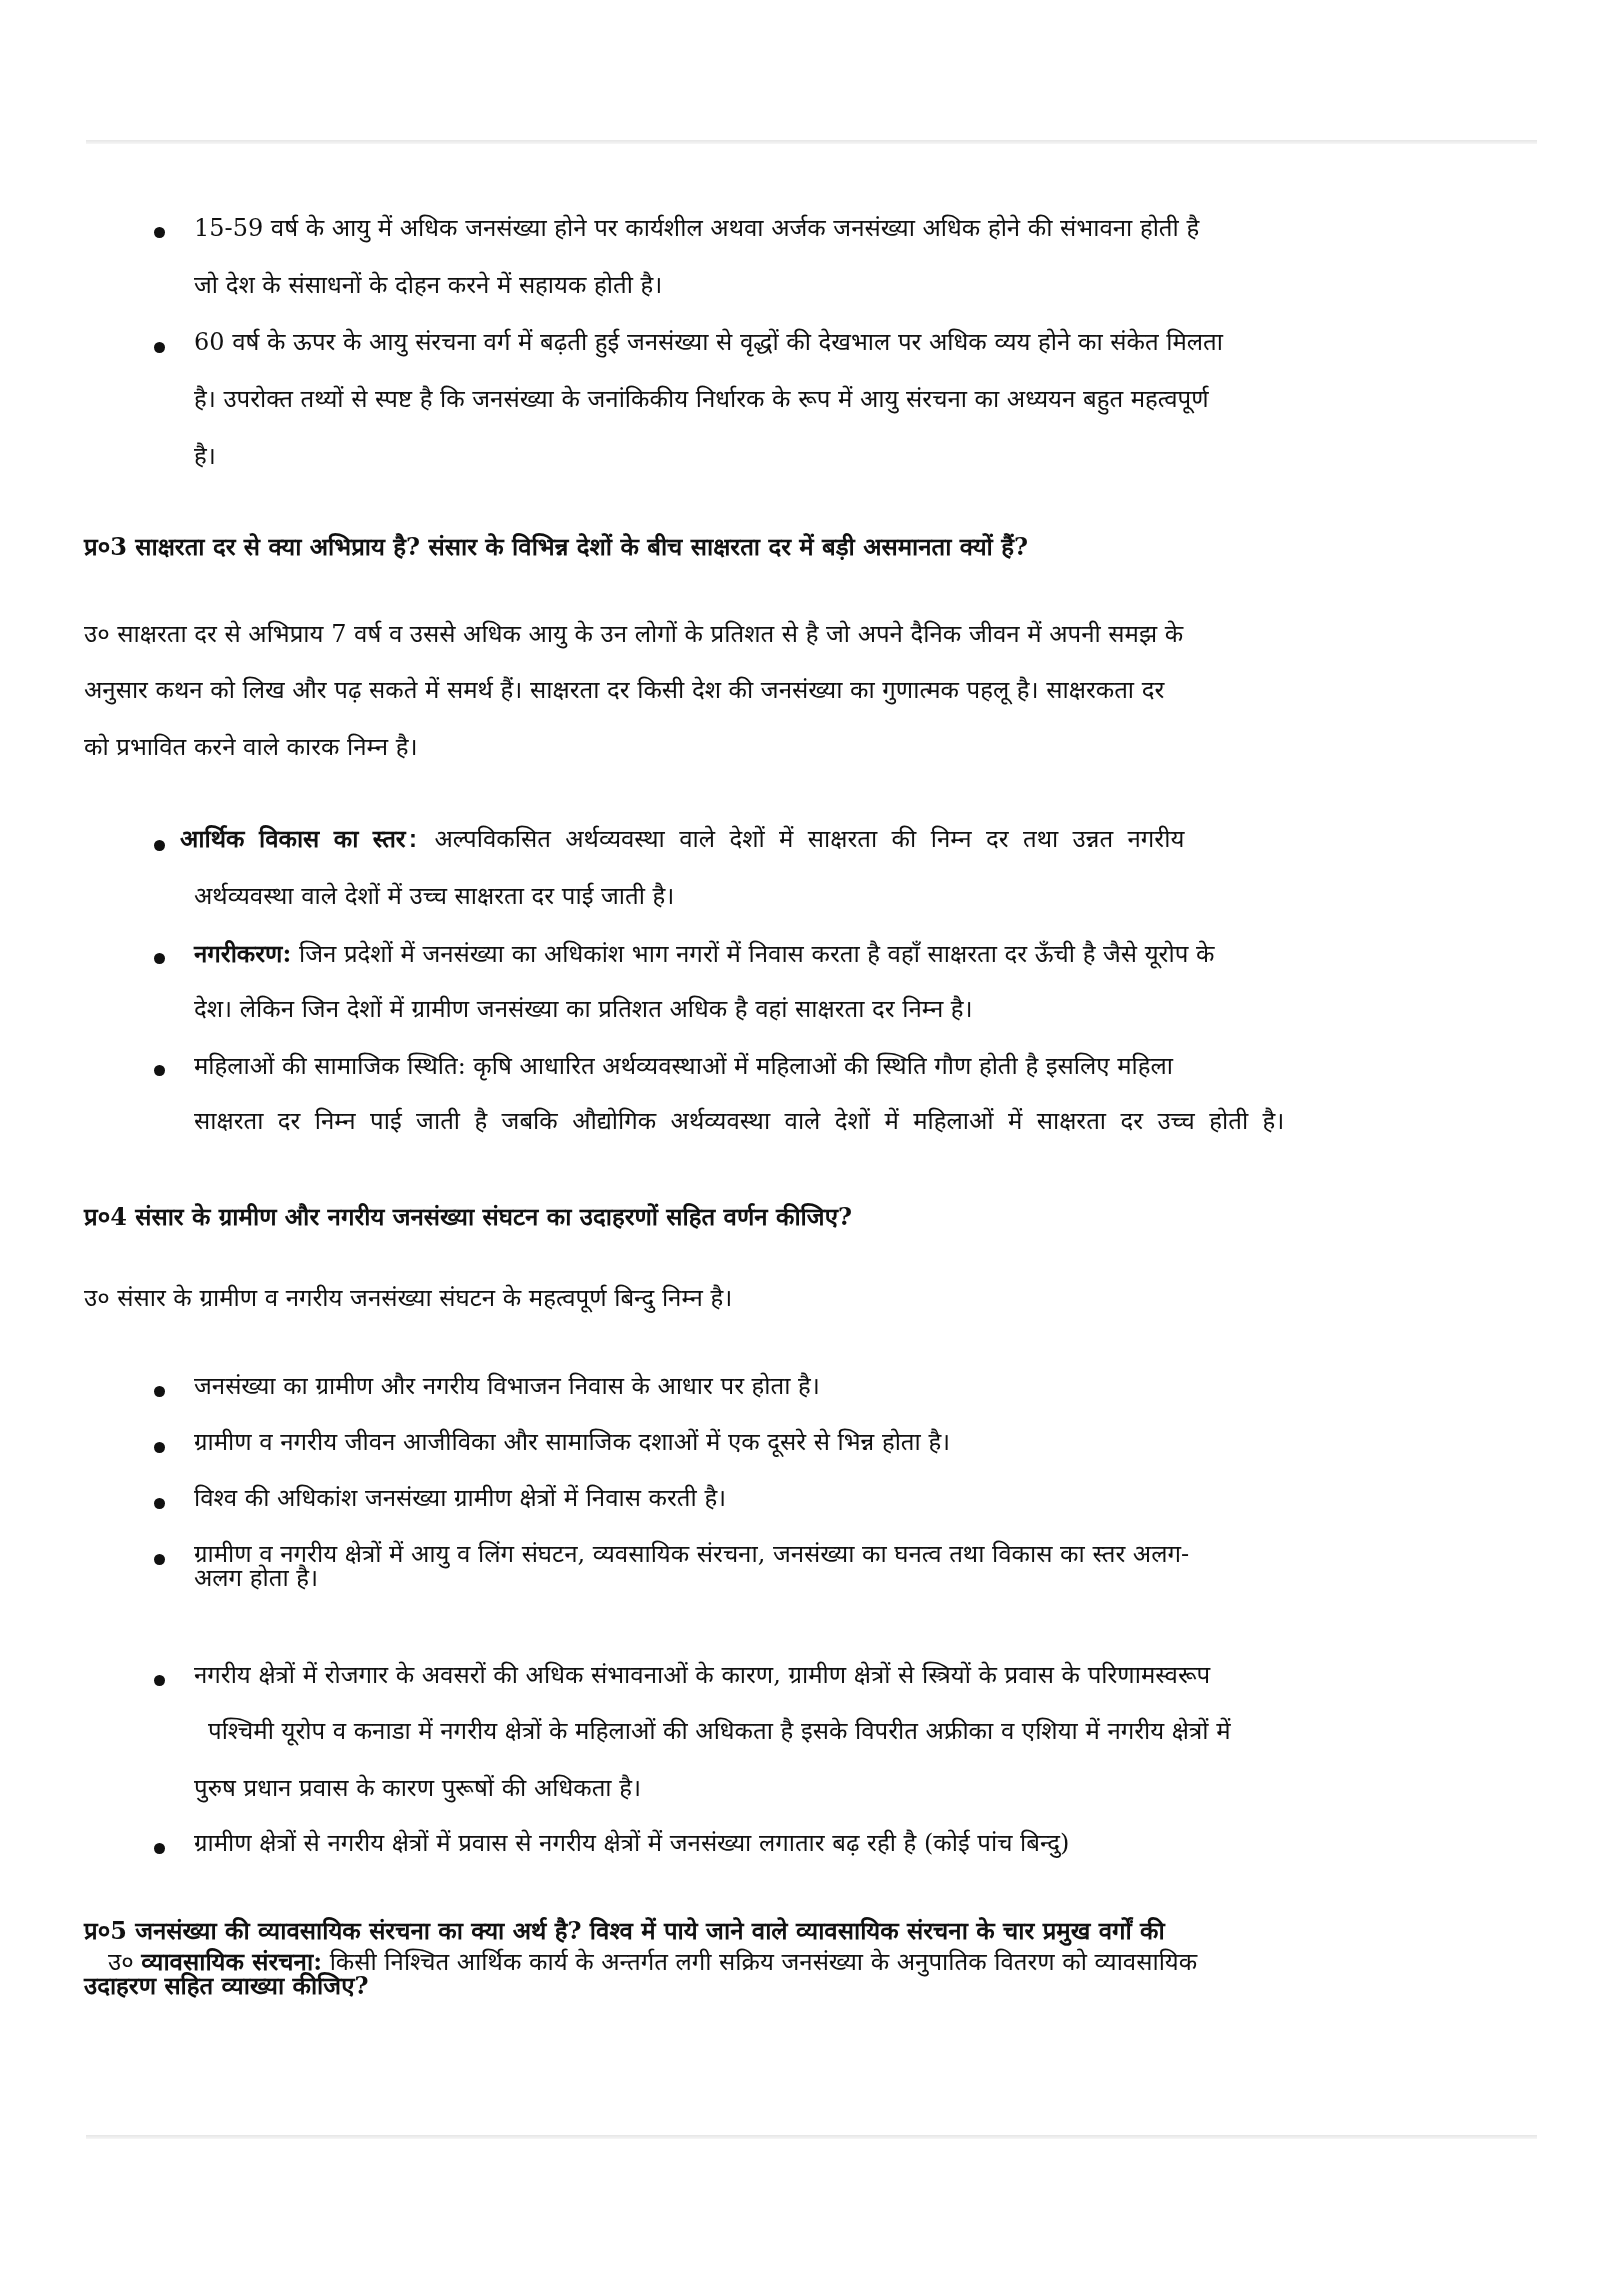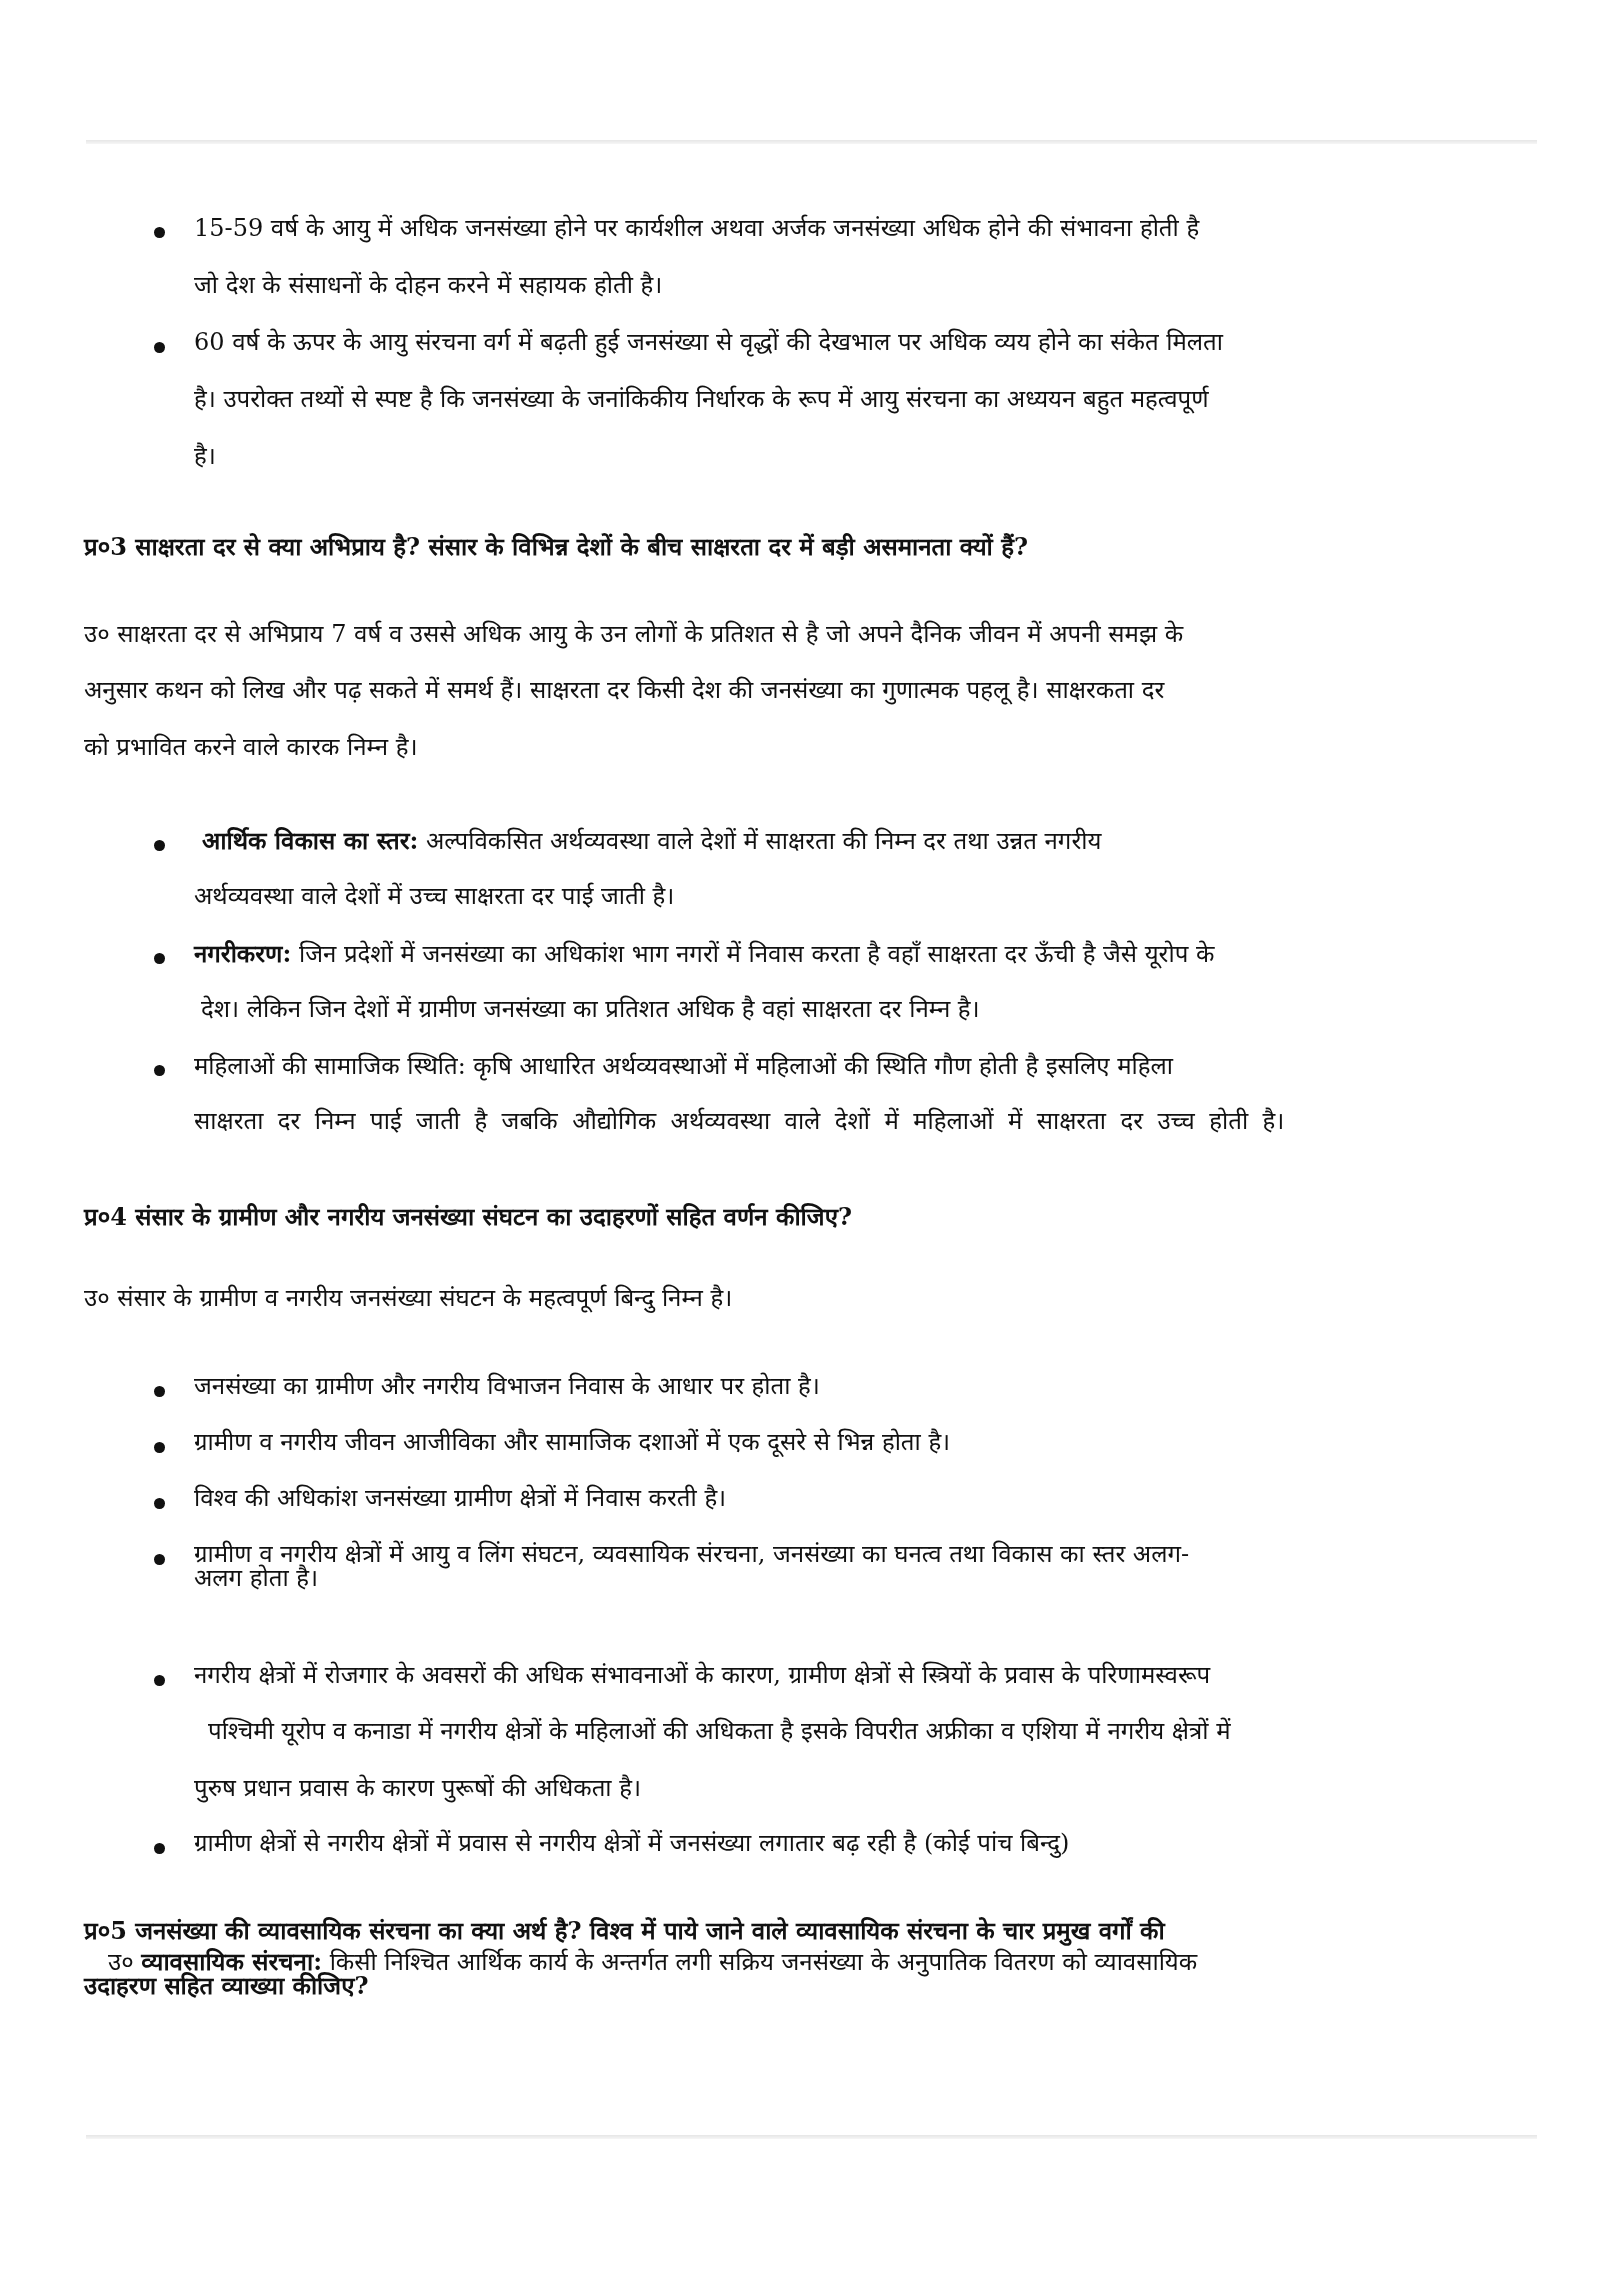--- a/index.html
+++ b/index.html
@@ -41,26 +41,26 @@
 </div>
 
 <div class="line heading" style="left:84px; top:532px;text-align:right;">प्र०3 साक्षरता दर से क्या अभिप्राय है? संसार के विभिन्न देशों के बीच साक्षरता दर में बड़ी असमानता क्यों हैं?</div>
 
 <div class="line" style="left:84px; top:620px;text-align:right;">उ० साक्षरता दर से अभिप्राय 7 वर्ष व उससे अधिक आयु के उन लोगों के प्रतिशत से है जो अपने दैनिक जीवन में अपनी समझ के</div>
 <div class="line" style="left:84px; top:676px;">अनुसार कथन को लिख और पढ़ सकते में समर्थ हैं। साक्षरता दर किसी देश की जनसंख्या का गुणात्मक पहलू है। साक्षरकता दर</div>
 <div class="line" style="left:84px; top:733px;">को प्रभावित करने वाले कारक निम्न है।</div>
 
 <div>
   <div class="bullet-dot" style="left:154px; top:840px;"></div>
-  <div class="line" style="left:202px; top:826px;"><b>आर्थिक विकास का स्तर:</b><span> अल्पविकसित अर्थव्यवस्था वाले देशों में साक्षरता की निम्न दर तथा उन्नत नगरीय</span></div>
+  <div class="line" style="left:180px; top:826px;font-family:Liberation Mono, monospace;"><b>आर्थिक विकास का स्तर:</b><span> अल्पविकसित अर्थव्यवस्था वाले देशों में साक्षरता की निम्न दर तथा उन्नत नगरीय</span></div>
   <div class="line" style="left:194px; top:882px;">अर्थव्यवस्था वाले देशों में उच्च साक्षरता दर पाई जाती है।</div>
 
   <div class="bullet-dot" style="left:154px; top:953px;"></div>
   <div class="line" style="left:194px; top:939px;"><b>नगरीकरण:</b><span> जिन प्रदेशों में जनसंख्या का अधिकांश भाग नगरों में निवास करता है वहाँ साक्षरता दर ऊँची है जैसे यूरोप के</span></div>
-  <div class="line" style="left:201px; top:995px;">देश। लेकिन जिन देशों में ग्रामीण जनसंख्या का प्रतिशत अधिक है वहां साक्षरता दर निम्न है।</div>
+  <div class="line" style="left:194px; top:995px;">देश। लेकिन जिन देशों में ग्रामीण जनसंख्या का प्रतिशत अधिक है वहां साक्षरता दर निम्न है।</div>
 
   <div class="bullet-dot" style="left:154px; top:1065px;"></div>
   <div class="line" style="left:194px; top:1052px;">महिलाओं की सामाजिक स्थिति: कृषि आधारित अर्थव्यवस्थाओं में महिलाओं की स्थिति गौण होती है इसलिए महिला</div>
   <div class="line" style="left:194px; top:1108px;font-family:Liberation Mono, monospace;">साक्षरता दर निम्न पाई जाती है जबकि औद्योगिक अर्थव्यवस्था वाले देशों में महिलाओं में साक्षरता दर उच्च होती है।</div>
 </div>
 
 <div class="line heading" style="left:84px; top:1202px;">प्र०4 संसार के ग्रामीण और नगरीय जनसंख्या संघटन का उदाहरणों सहित वर्णन कीजिए?</div>
 <div class="line" style="left:84px; top:1284px;">उ० संसार के ग्रामीण व नगरीय जनसंख्या संघटन के महत्वपूर्ण बिन्दु निम्न है।</div>
 
 <div>

